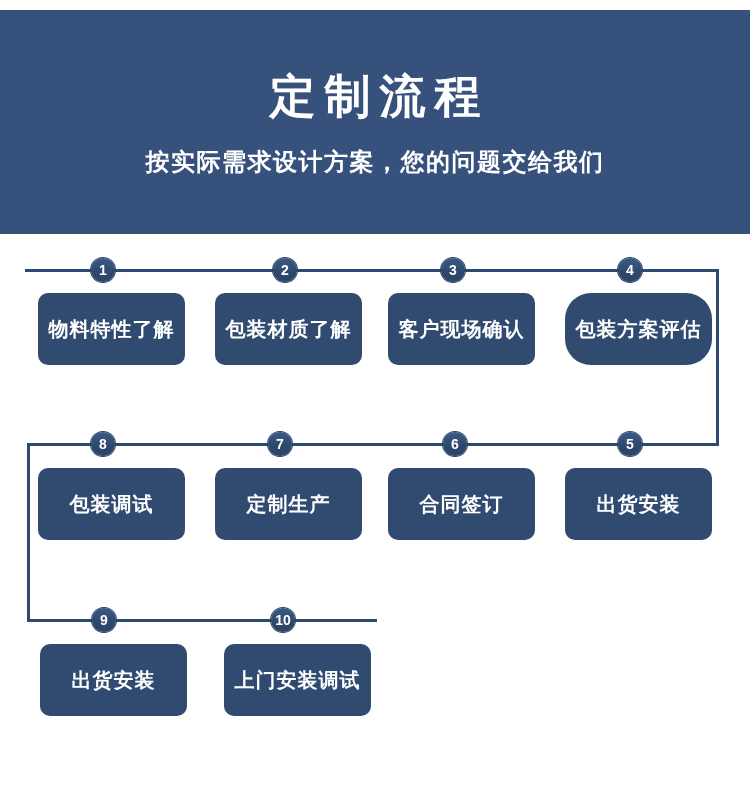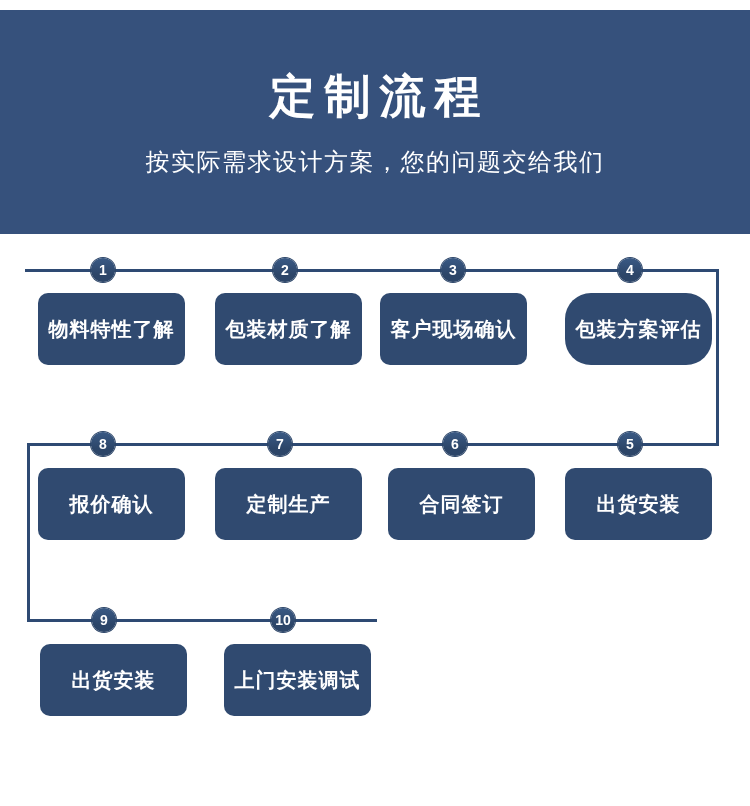--- a/index.html
+++ b/index.html
@@ -33,21 +33,21 @@
   .banner h1 {
     margin: 0 0 4px 0;
     font-size: 46px;
     font-weight: bold;
     letter-spacing: 9px;
     text-indent: 9px; 
   }
   .banner p {
     margin: 14px 0 0 0;
     font-size: 24px;
-    font-weight: normal;
+    font-weight: bold;
     letter-spacing: 1.5px;
   }
 
   
   .hline, .vline {
     position: absolute;
     background: #2e4a73;
   }
   .hline { height: 3px; }
   .vline { width: 3px; }
@@ -114,42 +114,42 @@
   <div class="node" style="left:618px; top:258px;">
       <span>4</span>
     </div>
 
   <div class="step-box" style="left:38px;  top:293px;">
       <span>物料特性了解</span>
     </div>
   <div class="step-box" style="left:215px; top:293px;">
       <span>包装材质了解</span>
     </div>
-  <div class="step-box" style="left:380px; top:293px;">
+  <div class="step-box" style="left:388px; top:293px;">
       <span>客户现场确认</span>
     </div>
   <div class="step-box" style="left:565px; top:293px;border-radius:26px;">
       <span>包装方案评估</span>
     </div>
 
   <div class="node" style="left:91px;  top:432px;">
       <span>8</span>
     </div>
   <div class="node" style="left:268px; top:432px;">
       <span>7</span>
     </div>
   <div class="node" style="left:443px; top:432px;">
       <span>6</span>
     </div>
   <div class="node" style="left:618px; top:432px;">
       <span>5</span>
     </div>
 
   <div class="step-box" style="left:38px;  top:468px;">
-      <span>报价确认</span>
+      <span>包装调试</span>
     </div>
   <div class="step-box" style="left:215px; top:468px;">
       <span>定制生产</span>
     </div>
   <div class="step-box" style="left:388px; top:468px;">
       <span>合同签订</span>
     </div>
   <div class="step-box" style="left:565px; top:468px;">
       <span>出货安装</span>
     </div>

